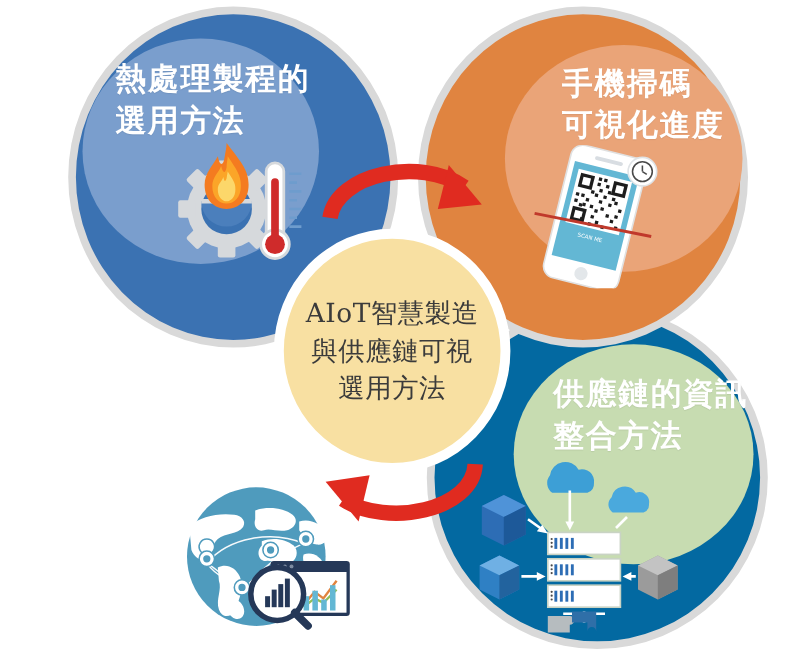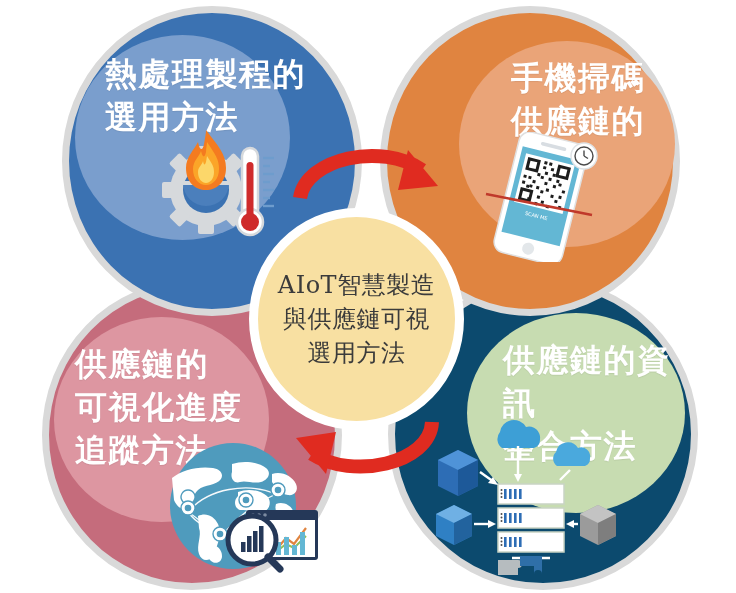--- a/index.html
+++ b/index.html
@@ -27,21 +27,21 @@
   }
   .quad .inner-ellipse {
     position: absolute;
     border-radius: 50%;
     pointer-events: none;
   }
   .quad-label {
     position: absolute;
     color: #ffffff;
     font-weight: bold;
-    font-size: 32px;
+    font-size: 28px;
     line-height: 1.35;
     letter-spacing: 1.5px;
     white-space: pre-line;
     text-shadow: 0 1px 1px rgba(0,0,0,0.07);
   }
 
   
   #quad-blue   { left: 62px;  top: 6px;   width: 300px; height: 310px; background: #3b72b2; z-index: 3; }
   #quad-blue   .inner-ellipse { left: 6px;  top: 22px; width: 215px; height: 205px; background: #7a9ecd; }
   #quad-blue   .quad-label { left: 36px; top: 40px; }
@@ -50,21 +50,21 @@
   #quad-orange { left: 380px; top: 6px;   width: 300px; height: 310px; background: #e08440; z-index: 2; }
   #quad-orange .inner-ellipse { left: 72px; top: 28px; width: 216px; height: 206px; background: #eaa478; }
   #quad-orange .quad-label { left: 124px; top: 44px; }
 
   
   #quad-pink   { left: 42px;  top: 280px; width: 300px; height: 310px; background: #c56c7c; z-index: 2; }
   #quad-pink   .inner-ellipse { left: 5px;  top: 30px; width: 215px; height: 205px; background: #dd96a1; }
   #quad-pink   .quad-label { left: 26px; top: 56px; }
 
   
-  #quad-green  { left: 388px; top: 278px; width: 310px; height: 312px; background: #0c4a6e; z-index: 1; text-decoration: underline; }
+  #quad-green  { left: 388px; top: 278px; width: 310px; height: 312px; background: #0369a1; z-index: 1; text-decoration: underline; }
   #quad-green  .inner-ellipse { left: 72px; top: 28px; width: 218px; height: 200px; background: #c7dcb1; }
   #quad-green  .quad-label { left: 108px; top: 54px; }
 
   
   #center-circle {
     position: absolute;
     left: 249px;
     top: 208px;
     width: 215px;
     height: 222px;
@@ -107,29 +107,23 @@
 
   <div class="quad" id="quad-blue">
     <div class="inner-ellipse"></div>
     <div class="quad-label">熱處理製程的
 選用方法</div>
   </div>
 
   <div class="quad" id="quad-orange">
     <div class="inner-ellipse"></div>
     <div class="quad-label">手機掃碼
-供應鏈的</div>
+可視化進度</div>
   </div>
 
-  <div class="quad" id="quad-pink">
-    <div class="inner-ellipse"></div>
-    <div class="quad-label">供應鏈的
-可視化進度
-追蹤方法</div>
-  </div>
 
   <div class="quad" id="quad-green">
     <div class="inner-ellipse"></div>
     <div class="quad-label">供應鏈的資訊
 整合方法</div>
   </div>
 
   <svg class="icon-art" id="icon-furnace" width="130" height="120" viewBox="0 0 130 120">
 
     <g fill="#d6d9dc">

